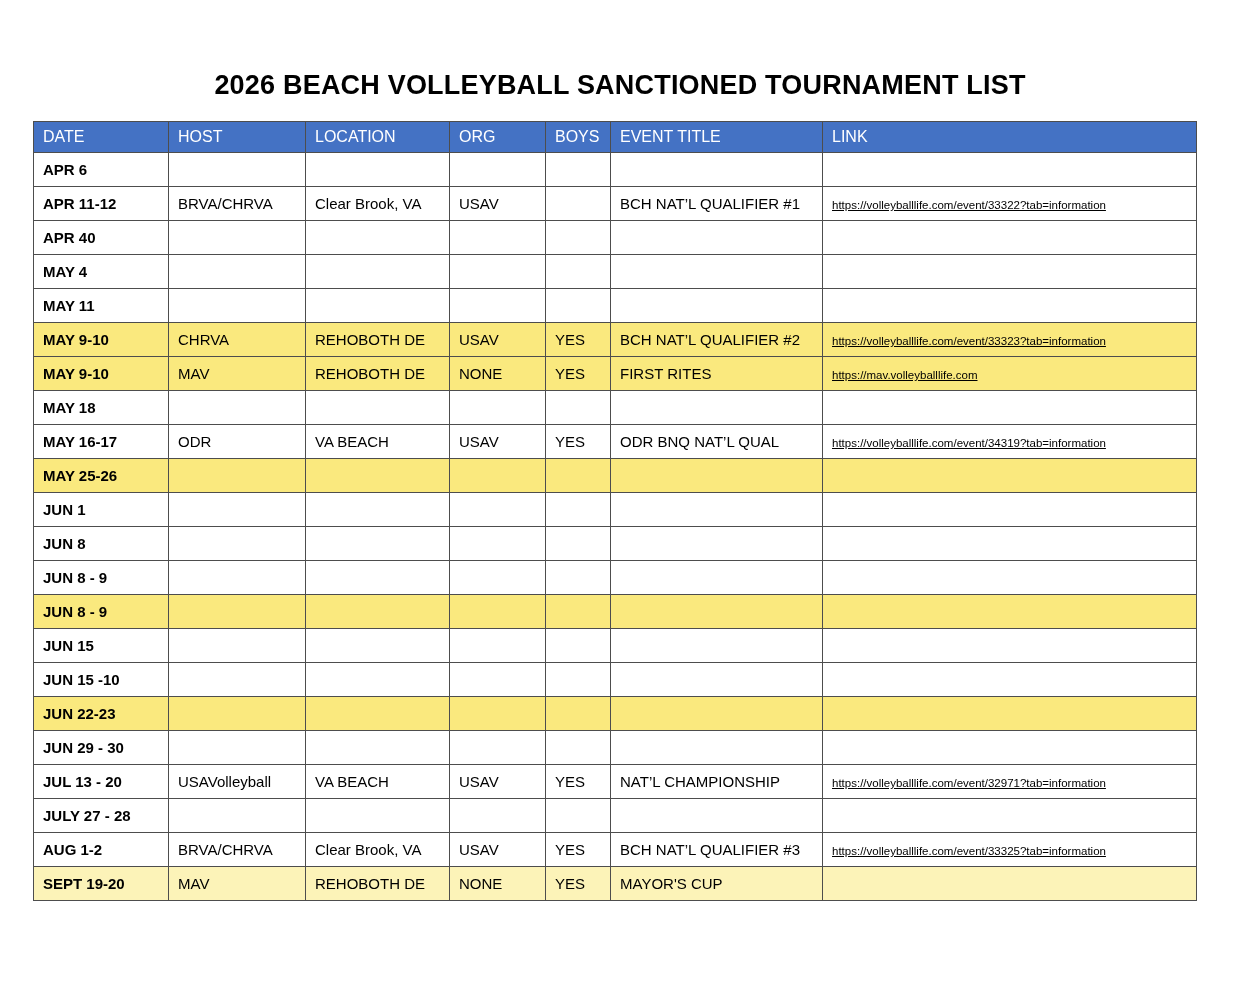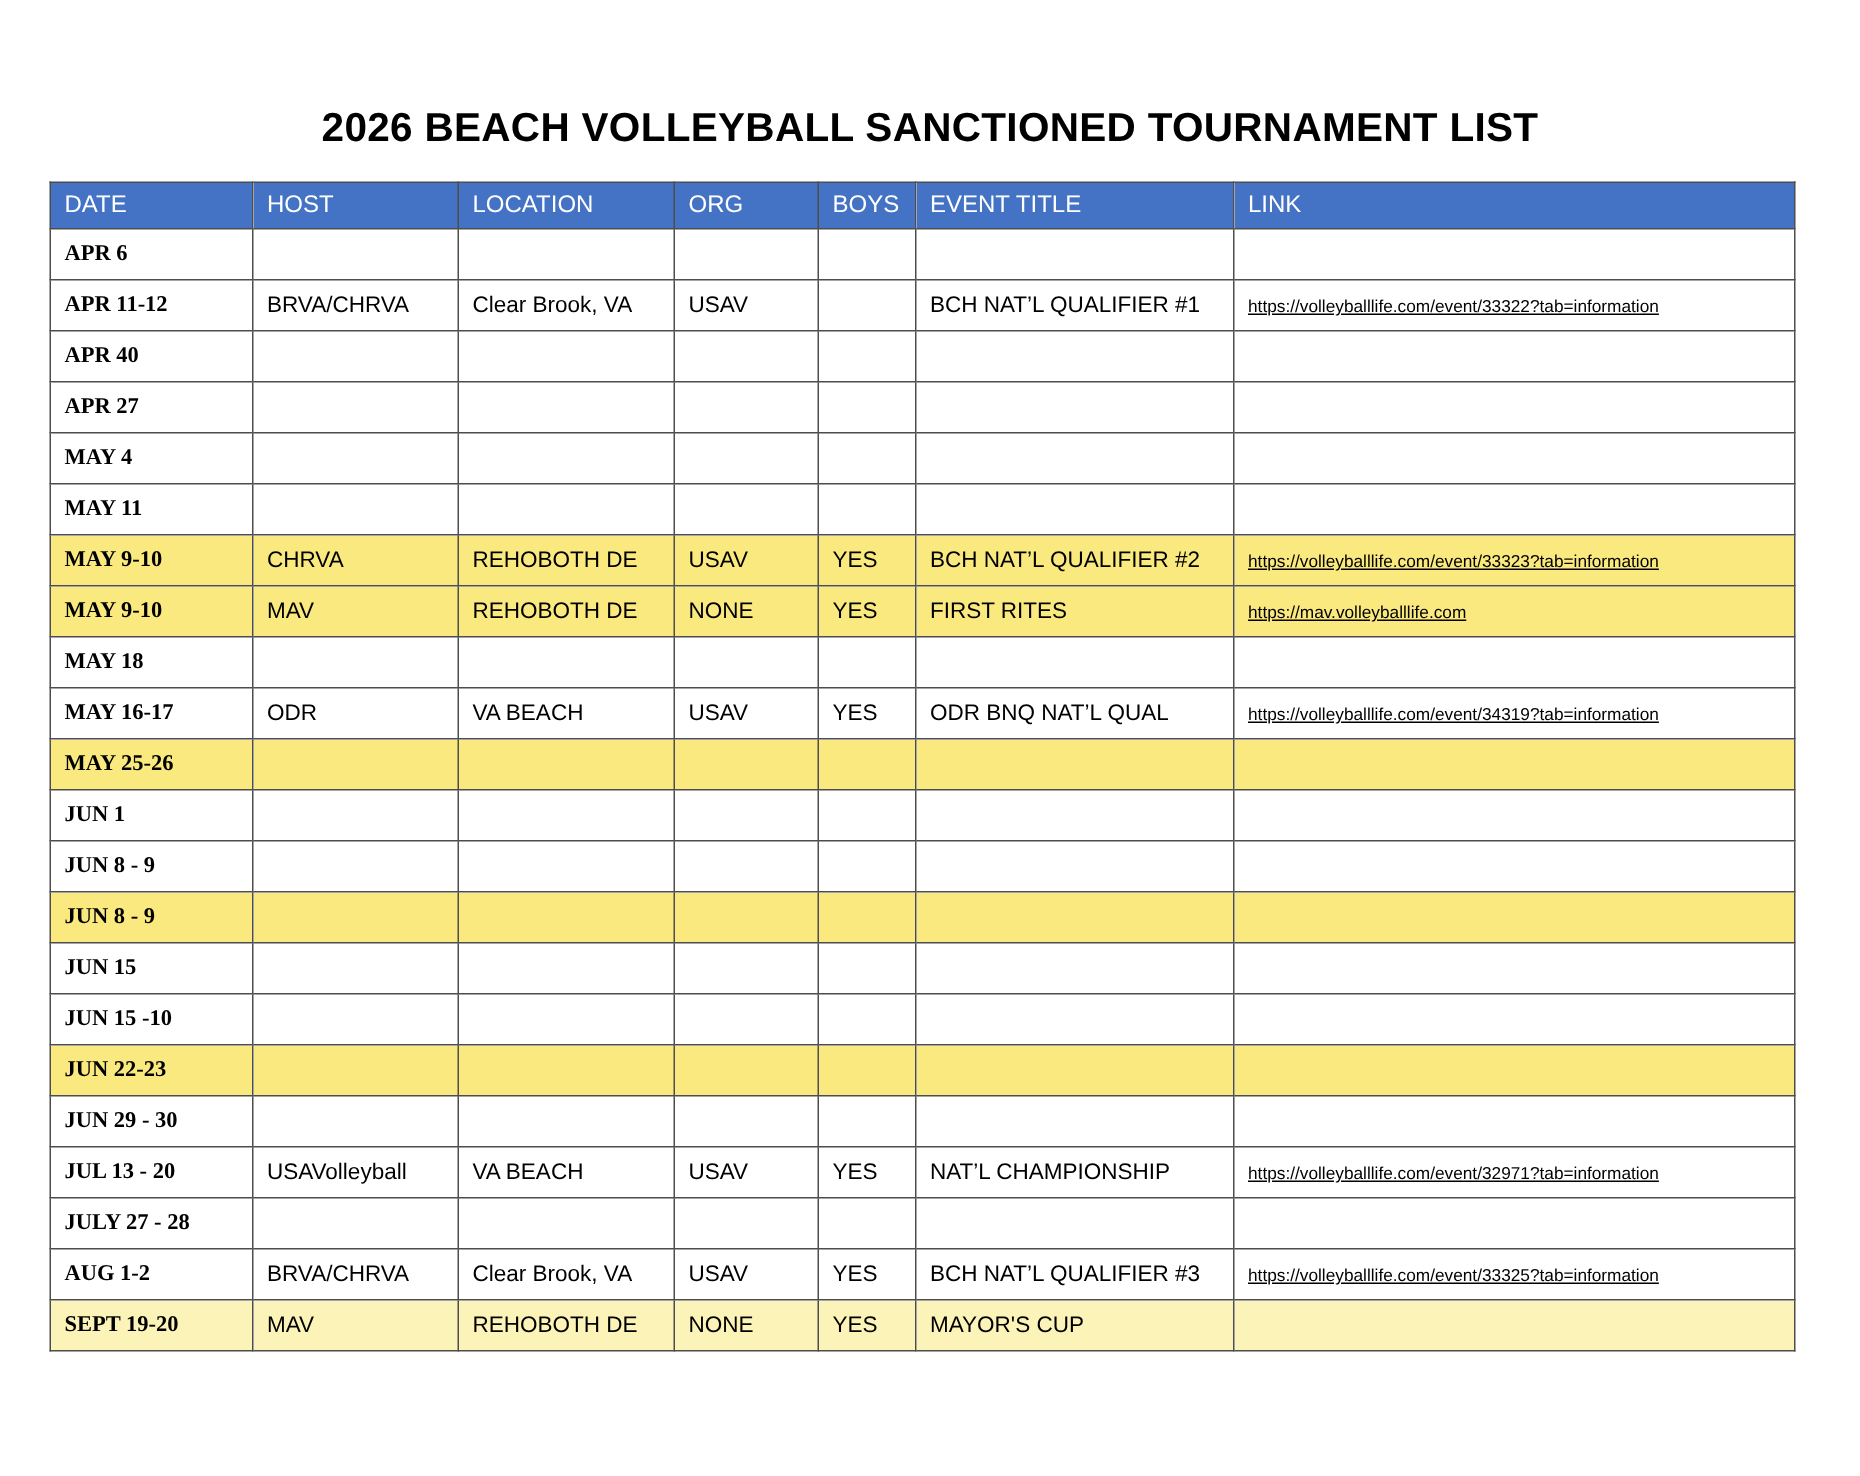--- a/index.html
+++ b/index.html
@@ -45,21 +45,20 @@
   }
   thead th {
     background: var(--header-bg, #4472C4);
     color: var(--header-fg, #ffffff);
     font-weight: normal;
     font-size: 16px;
     height: 22px;
   }
   td.cell-date {
     font-weight: bold;
-    font-family: Liberation Serif, serif;
   }
   tr.hl-yellow td { background: var(--hl-yellow, #FAE97E); }
   tr.hl-light  td { background: var(--hl-light, #FCF3B8); }
   a.event-link {
     color: #000000;
     font-size: 11.5px;
     cursor: pointer;
   }
 </style>
 </head>
@@ -111,29 +110,20 @@
           <tr>
             <td class="cell-date">APR 40</td>
             <td class="cell-host"></td>
             <td class="cell-location"></td>
             <td class="cell-org"></td>
             <td class="cell-boys"></td>
             <td class="cell-event-title"></td>
             <td class="cell-link"></td>
           </tr>
           <tr>
-            <td class="cell-date">APR 27</td>
-            <td class="cell-host"></td>
-            <td class="cell-location"></td>
-            <td class="cell-org"></td>
-            <td class="cell-boys"></td>
-            <td class="cell-event-title"></td>
-            <td class="cell-link"></td>
-          </tr>
-          <tr>
             <td class="cell-date">MAY 4</td>
             <td class="cell-host"></td>
             <td class="cell-location"></td>
             <td class="cell-org"></td>
             <td class="cell-boys"></td>
             <td class="cell-event-title"></td>
             <td class="cell-link"></td>
           </tr>
           <tr>
             <td class="cell-date">MAY 11</td>
@@ -184,20 +174,29 @@
             <td class="cell-date">MAY 25-26</td>
             <td class="cell-host"></td>
             <td class="cell-location"></td>
             <td class="cell-org"></td>
             <td class="cell-boys"></td>
             <td class="cell-event-title"></td>
             <td class="cell-link"></td>
           </tr>
           <tr>
             <td class="cell-date">JUN 1</td>
+            <td class="cell-host"></td>
+            <td class="cell-location"></td>
+            <td class="cell-org"></td>
+            <td class="cell-boys"></td>
+            <td class="cell-event-title"></td>
+            <td class="cell-link"></td>
+          </tr>
+          <tr>
+            <td class="cell-date">JUN 8</td>
             <td class="cell-host"></td>
             <td class="cell-location"></td>
             <td class="cell-org"></td>
             <td class="cell-boys"></td>
             <td class="cell-event-title"></td>
             <td class="cell-link"></td>
           </tr>
           <tr>
             <td class="cell-date">JUN 8 - 9</td>
             <td class="cell-host"></td>

